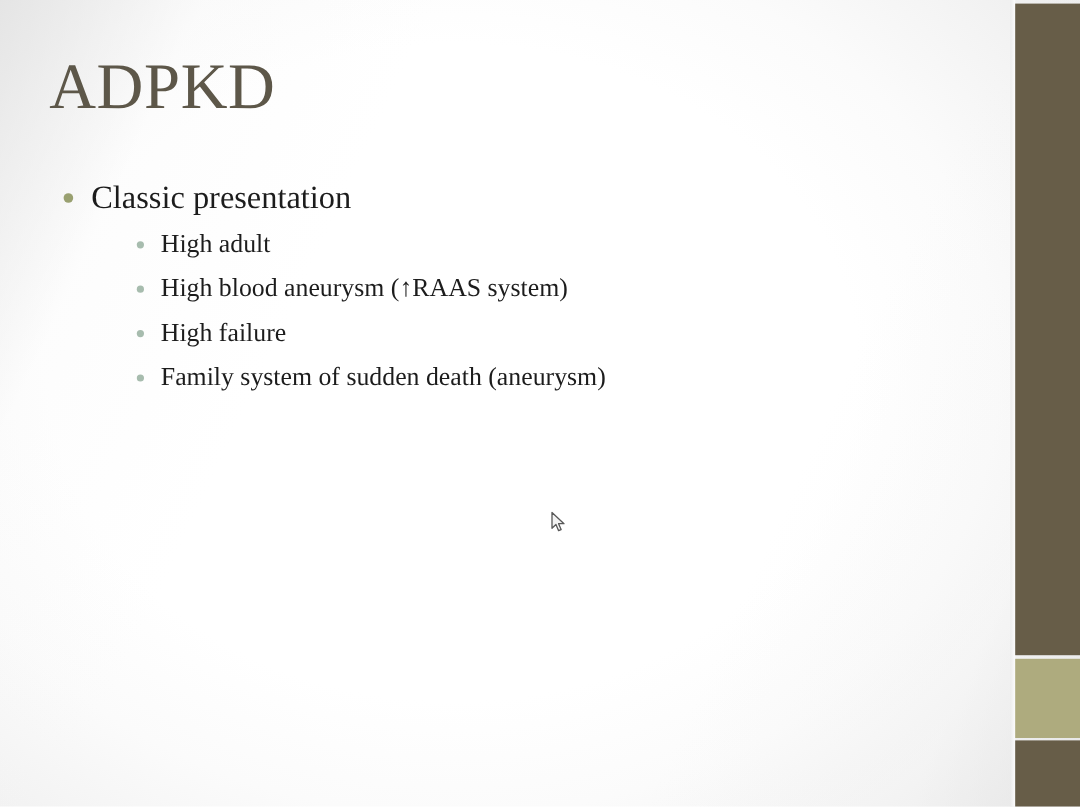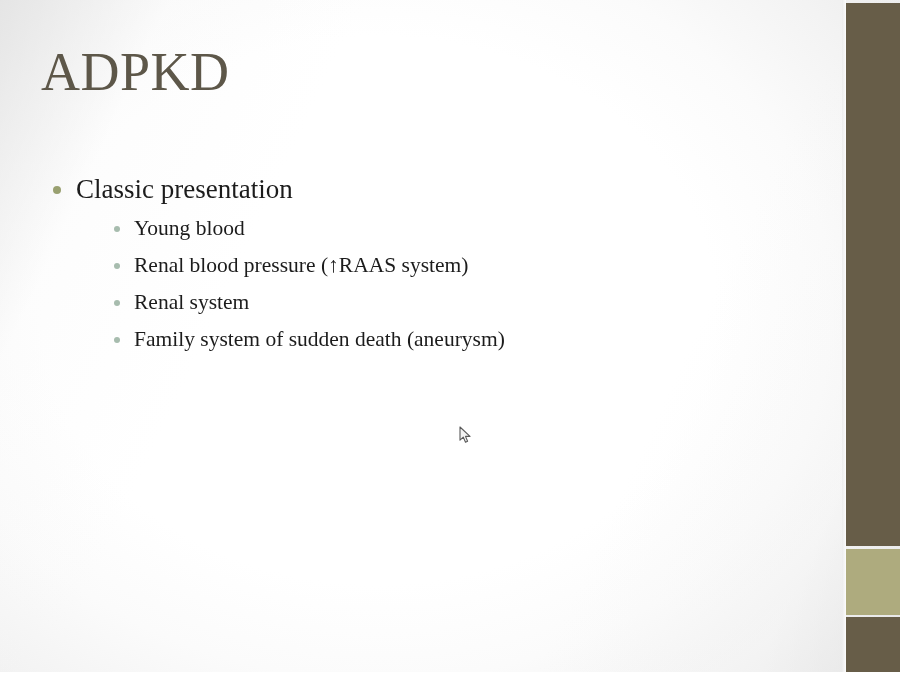--- a/index.html
+++ b/index.html
@@ -85,21 +85,21 @@
     letter-spacing: 0.5px;
     color: #5d5749;
     font-family: "Liberation Serif", "DejaVu Serif", serif;
     white-space: nowrap;
   }
 
   
   #body {
     position: absolute;
     left: 44px;
-    top: 172px;
+    top: 147px;
     width: 760px;
   }
 
   ul.lvl1 {
     list-style: none;
     margin: 0;
     padding: 0;
   }
   ul.lvl2 {
     list-style: none;
@@ -175,29 +175,29 @@
 
   <div id="body">
     <ul class="lvl1">
       <li class="b1">
         <span class="dot"></span>
         <span class="btext">Classic presentation</span>
 
         <ul class="lvl2">
           <li class="b2">
             <span class="dot"></span>
-            <span class="btext">Young blood</span>
-          </li>
-          <li class="b2">
-            <span class="dot"></span>
-            <span class="btext">Renal blood pressure (↑RAAS system)</span>
-          </li>
-          <li class="b2">
-            <span class="dot"></span>
-            <span class="btext">Renal system</span>
+            <span class="btext">High adult</span>
+          </li>
+          <li class="b2">
+            <span class="dot"></span>
+            <span class="btext">High blood aneurysm (↑RAAS system)</span>
+          </li>
+          <li class="b2">
+            <span class="dot"></span>
+            <span class="btext">High failure</span>
           </li>
           <li class="b2">
             <span class="dot"></span>
             <span class="btext">Family system of sudden death (aneurysm)</span>
           </li>
         </ul>
       </li>
     </ul>
   </div>
 

